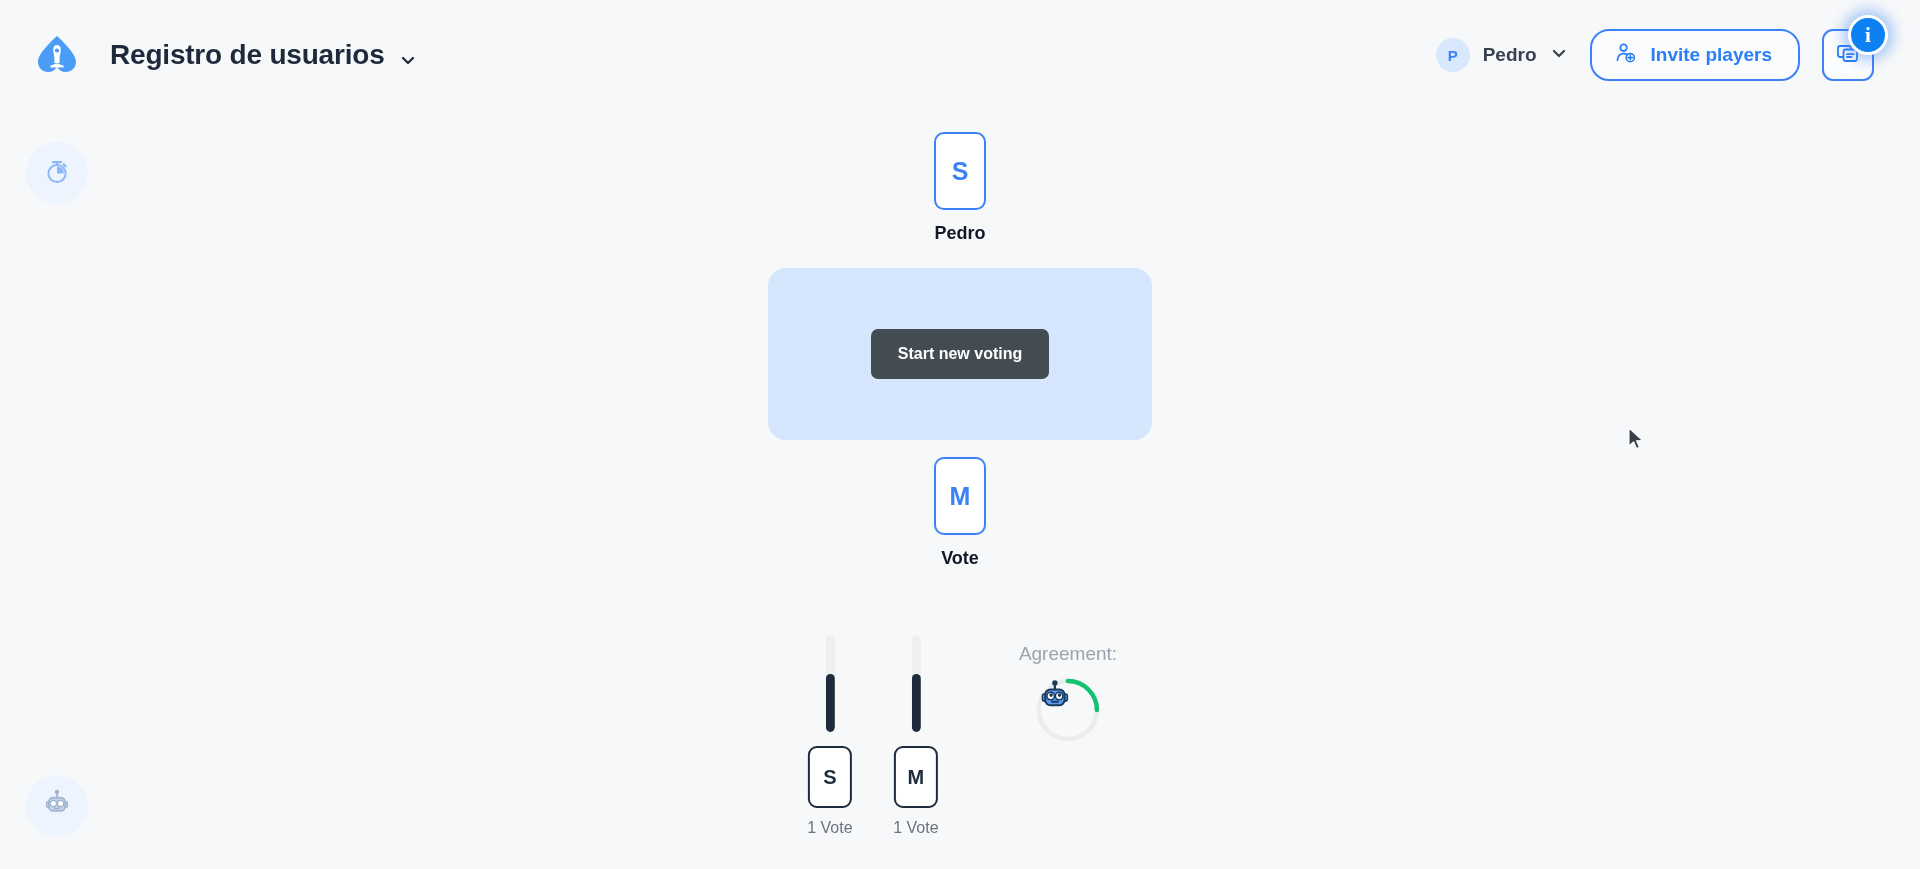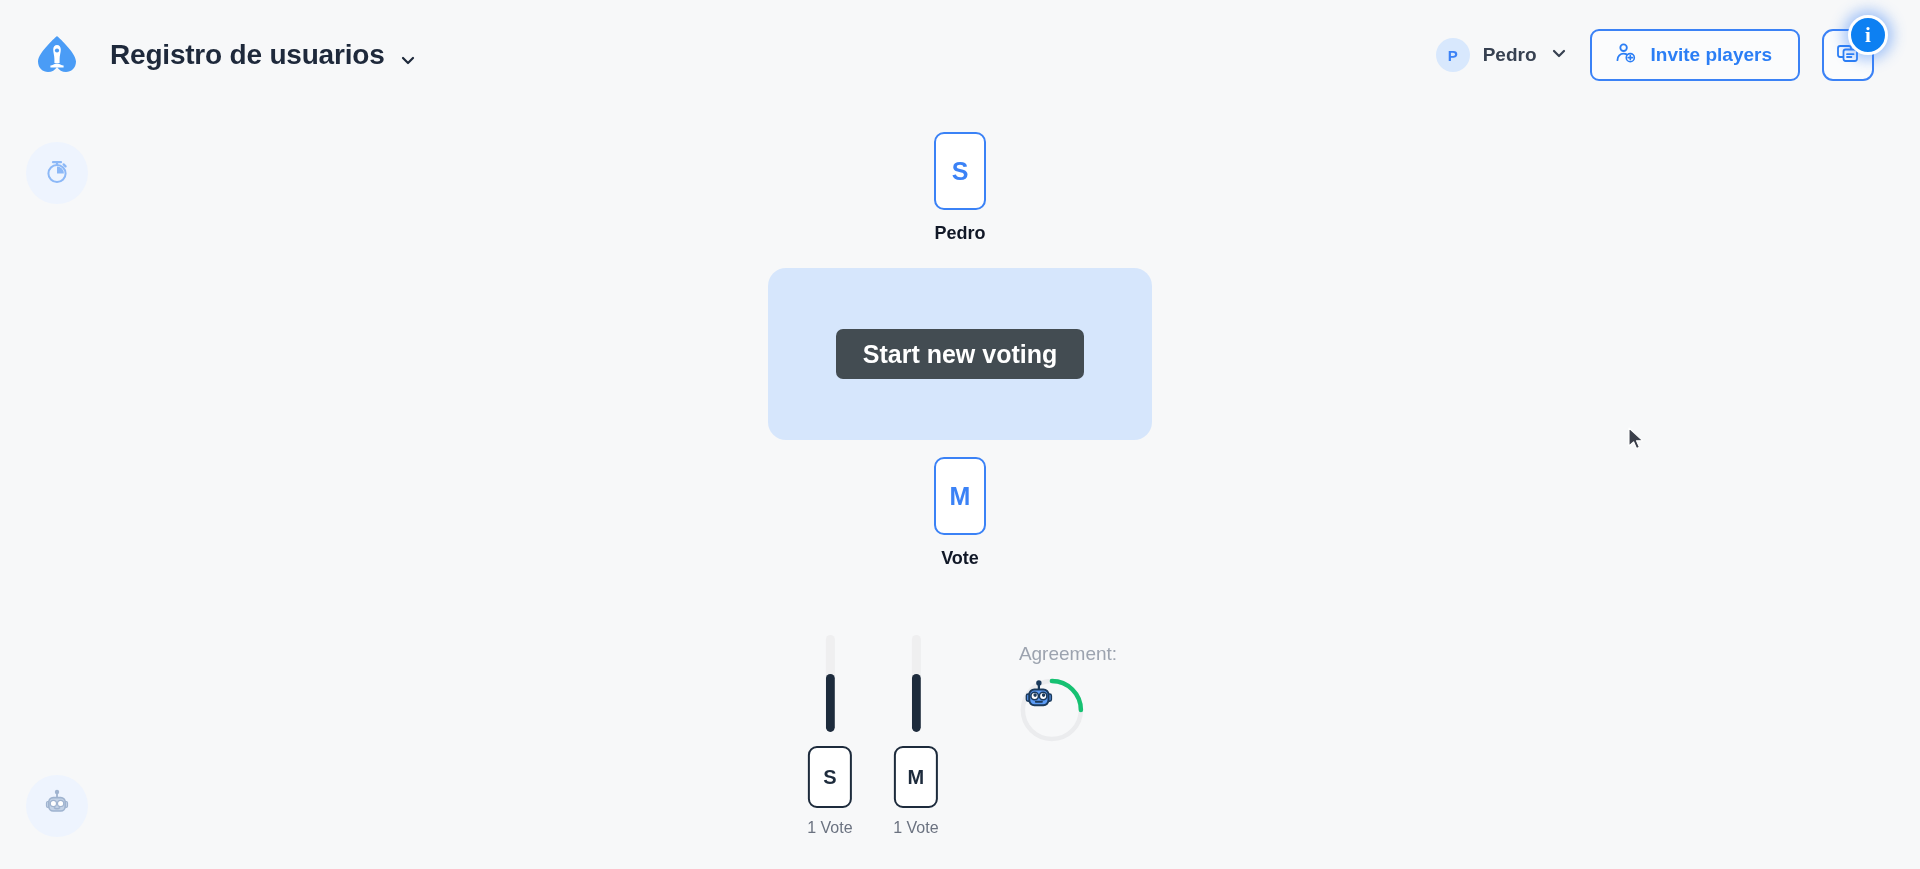--- a/index.html
+++ b/index.html
@@ -87,21 +87,21 @@
   .user-name {
     font-size: 19px;
     font-weight: bold;
     color: #374151;
   }
 
   .invite-btn {
     height: 52px;
     padding: 0 26px 0 22px;
     border: 2px solid #3b82f6;
-    border-radius: 9px;
+    border-radius: 19px;
     background: #fbfcfd;
     color: #2b7ef5;
     font-size: 19px;
     font-weight: bold;
     font-family: "Liberation Sans", sans-serif;
     display: flex;
     align-items: center;
     gap: 14px;
     cursor: pointer;
   }
@@ -220,21 +220,21 @@
     justify-content: center;
   }
 
   .start-btn {
     background: #434c52;
     color: #ffffff;
     border: none;
     border-radius: 7px;
     height: 50px;
     padding: 0 27px;
-    font-size: 25px;
+    font-size: 16px;
     font-weight: bold;
     font-family: "Liberation Sans", sans-serif;
     cursor: pointer;
   }
 
   
   .results {
     position: absolute;
     left: 50%;
     transform: translateX(-50%);
@@ -293,20 +293,21 @@
     font-size: 16px;
     color: #6b7280;
     white-space: nowrap;
   }
 
   .agreement {
     margin-left: 76px;
     margin-bottom: 94px;
     display: flex;
     flex-direction: column;
+    align-items: center;
   }
 
   .agreement-label {
     font-size: 19px;
     color: #9ca3af;
     margin-bottom: 12px;
     white-space: nowrap;
   }
 
   .gauge {

